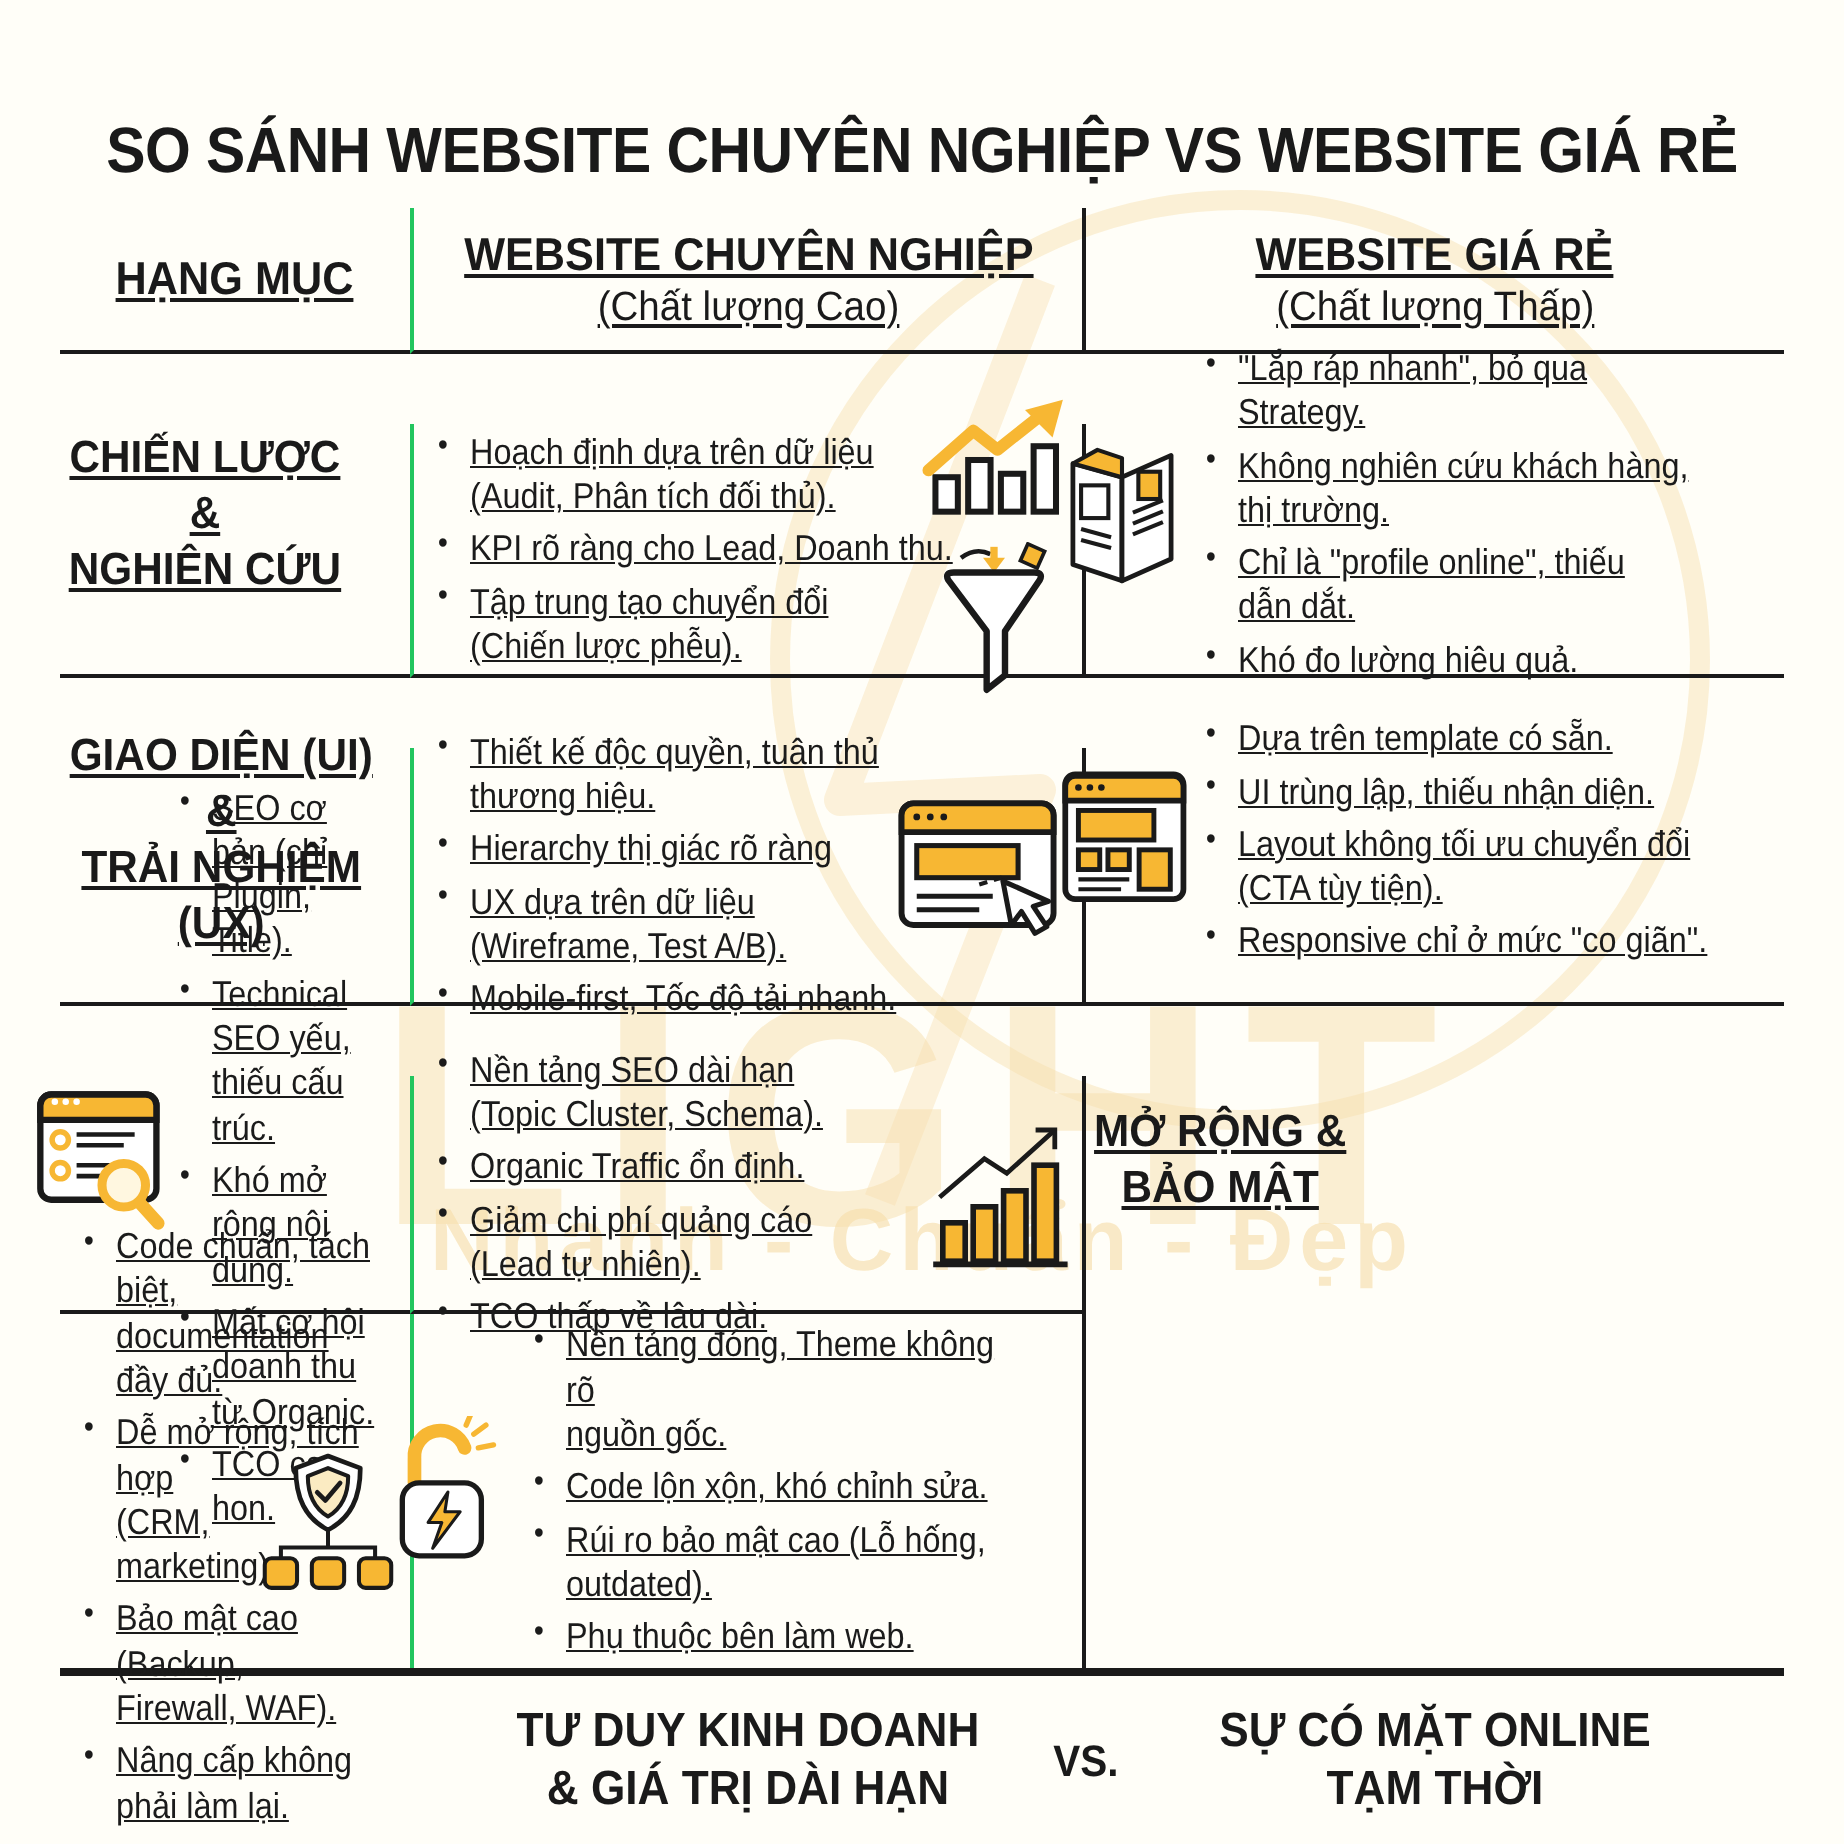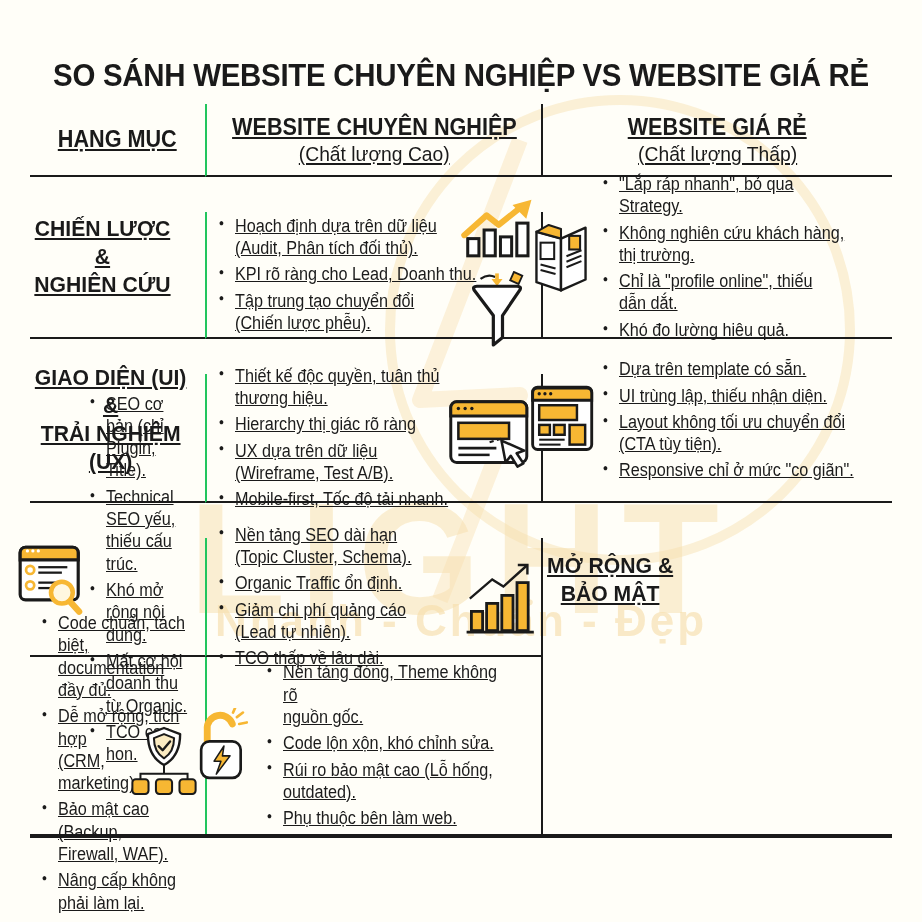--- a/index.html
+++ b/index.html
@@ -339,14 +339,21 @@
           <li>Nền tảng đóng, Theme không rõ
 nguồn gốc.</li>
           <li>Code lộn xộn, khó chỉnh sửa.</li>
           <li>Rúi ro bảo mật cao (Lỗ hống,
 outdated).</li>
           <li>Phụ thuộc bên làm web.</li>
         </ul>
   </div>
 </div>
 
+  <div class="footer">
+    <div class="f-text f-pro">TƯ DUY KINH DOANH
+&amp; GIÁ TRỊ DÀI HẠN</div>
+    <div class="f-text f-cheap">SỰ CÓ MẶT ONLINE
+TẠM THỜI</div>
+    <div class="f-vs">VS.</div>
+  </div>
 
 </div>
 
 </body></html>

